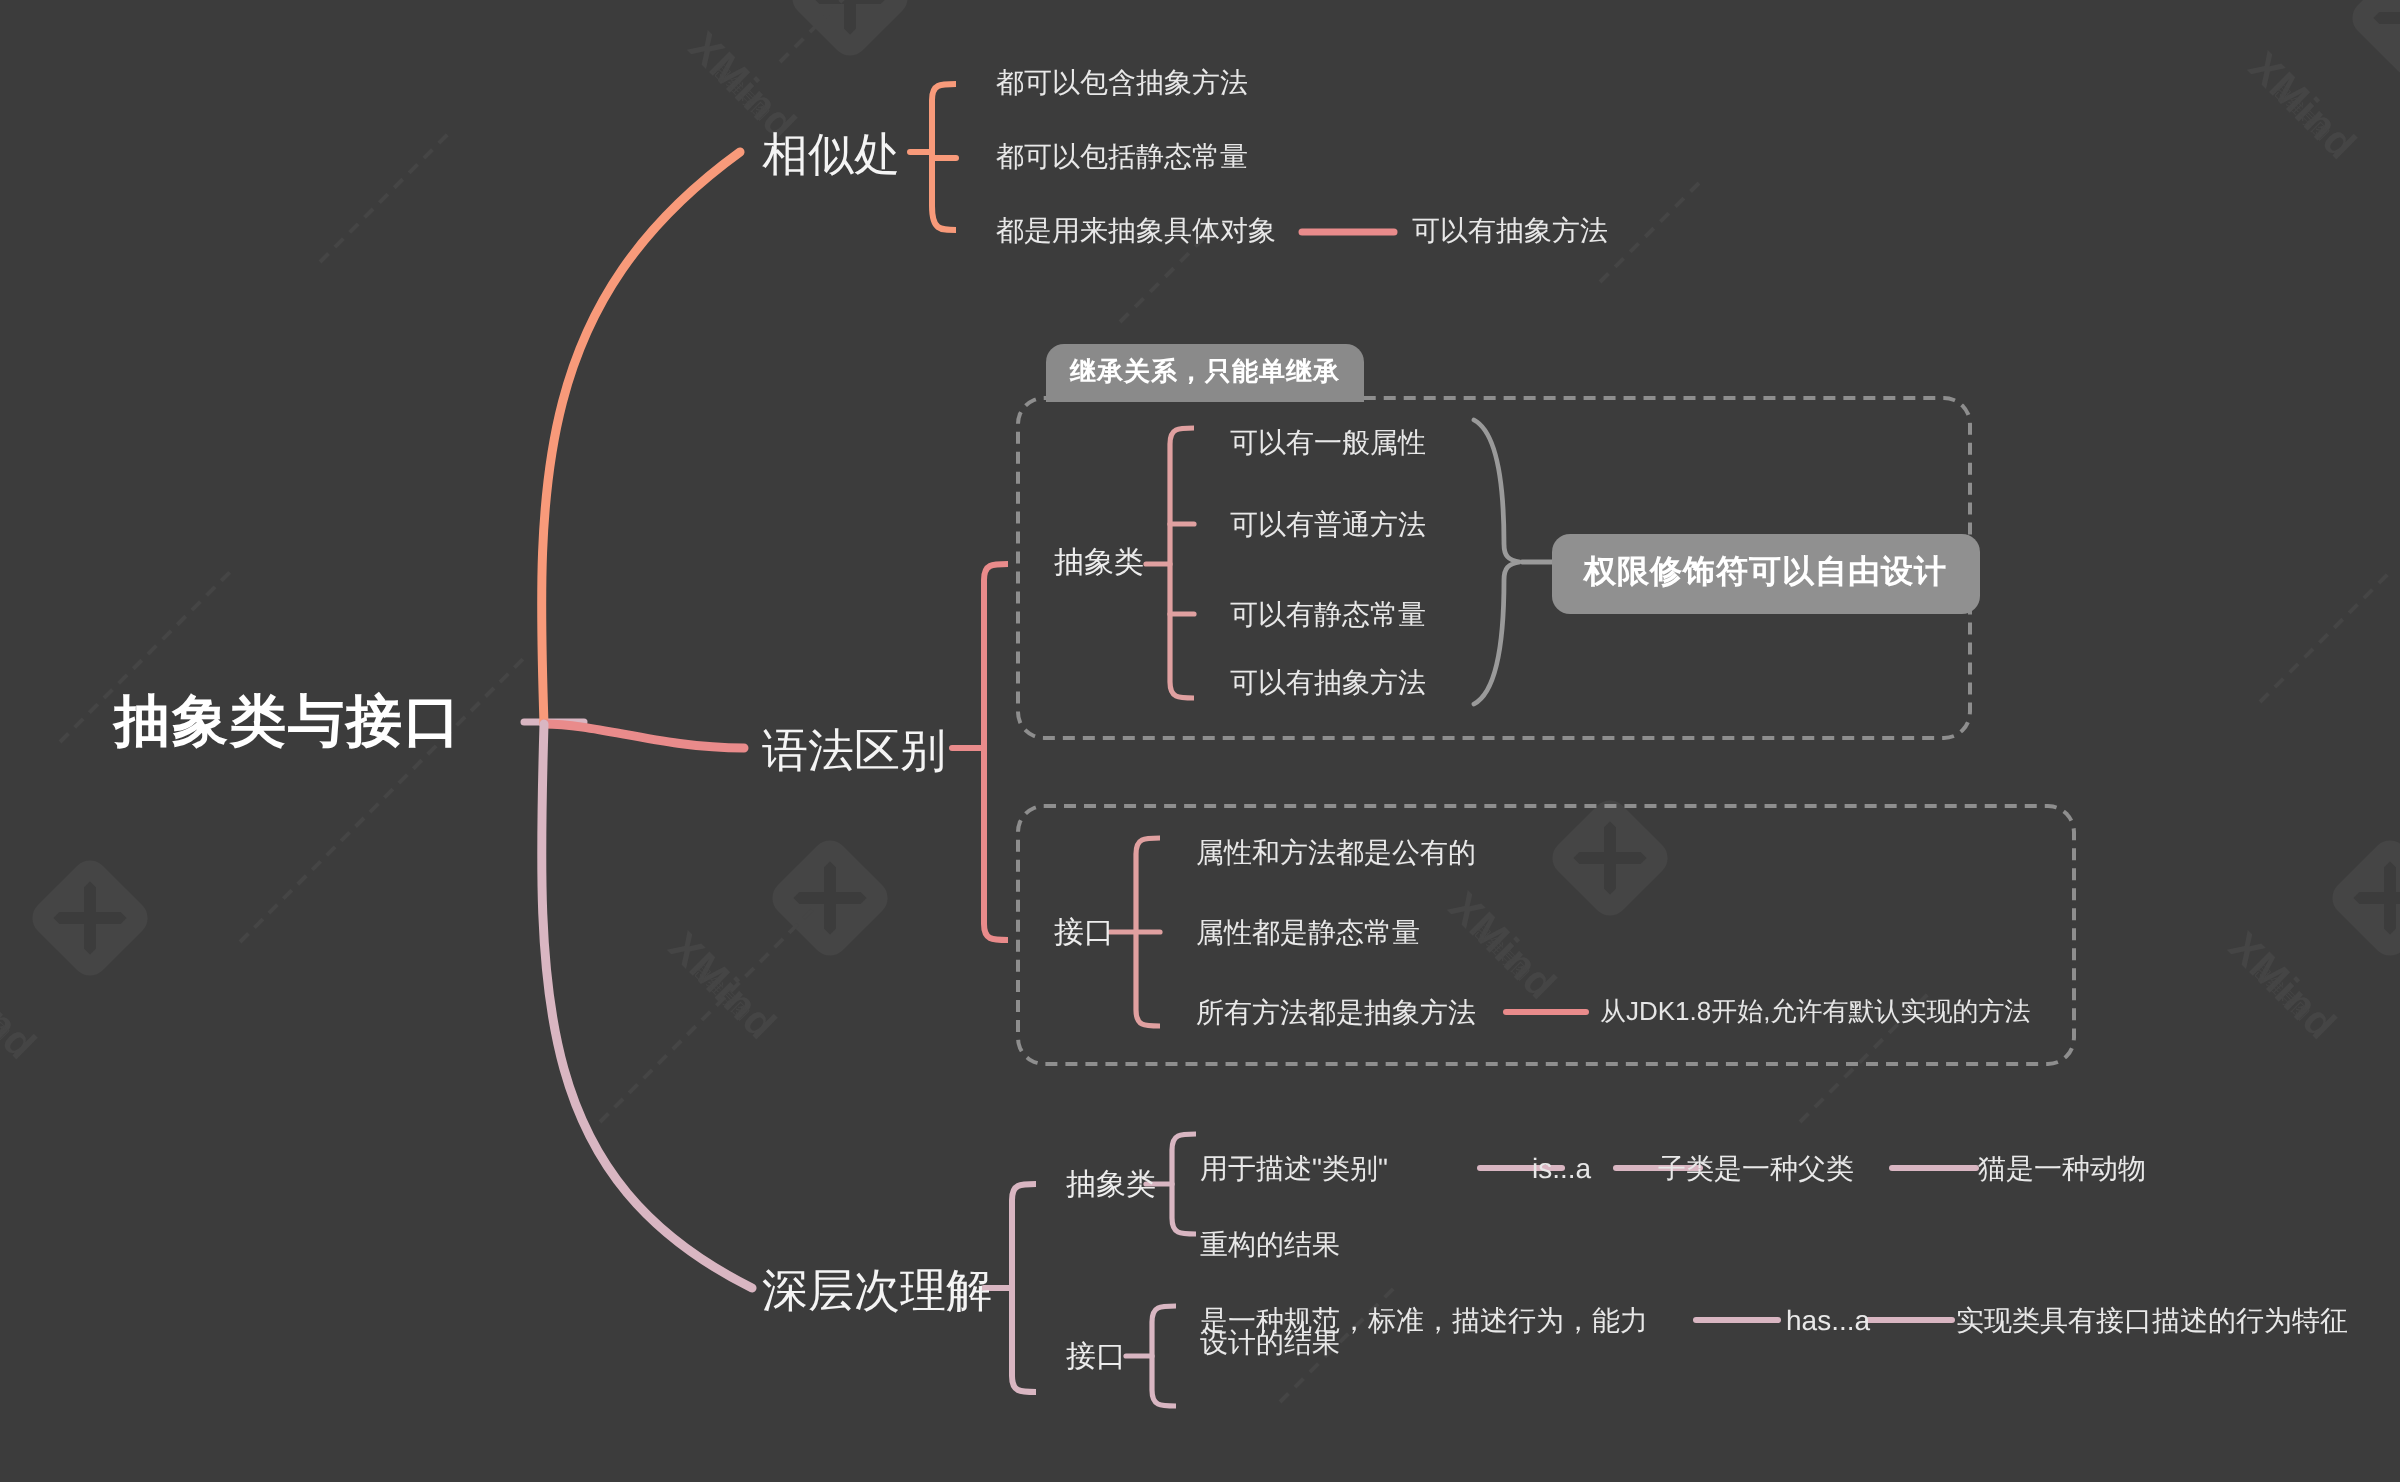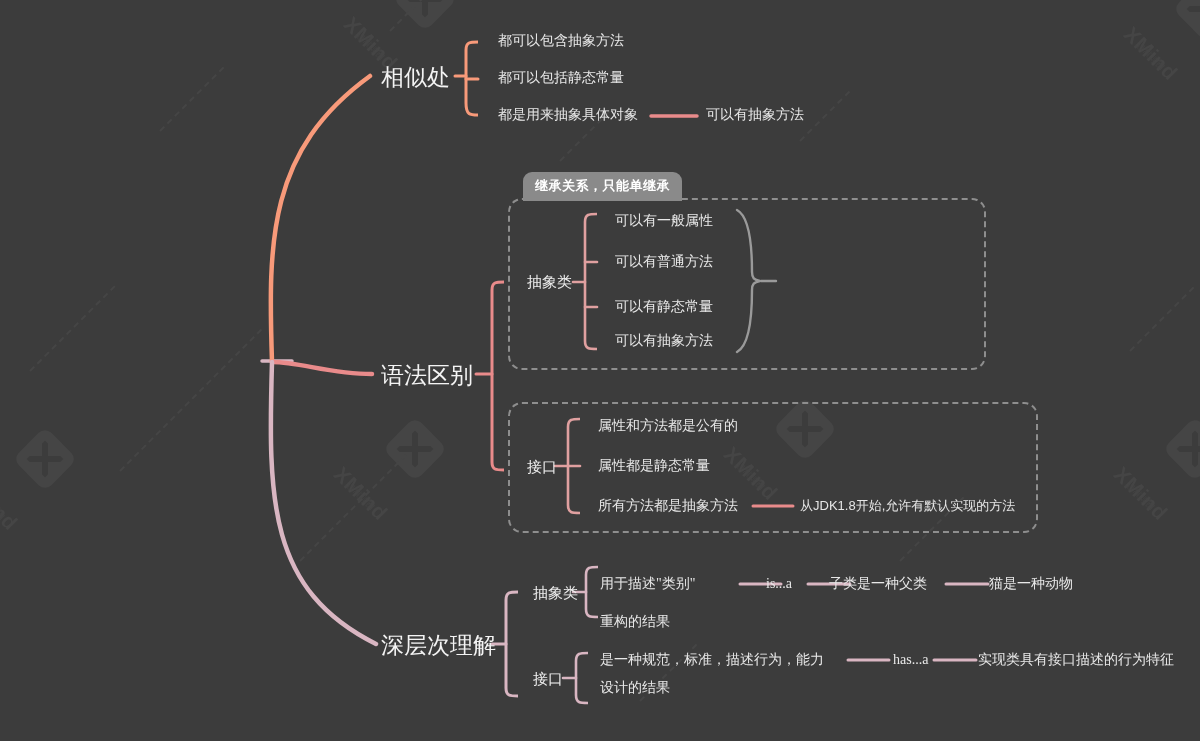--- a/index.html
+++ b/index.html
@@ -40,21 +40,21 @@
 
   
   svg.links{position:absolute;inset:0;width:1200px;height:741px;z-index:1;
     pointer-events:none;overflow:visible;}
 
   
   .node{position:absolute;z-index:3;white-space:nowrap;line-height:1;}
   .central{font-size:28px;font-weight:700;color:#ffffff;letter-spacing:1px;}
   .main-topic{font-size:23px;color:#f4f4f4;font-weight:400;}
   .sub-topic{font-size:15px;color:#ededed;}
-  .leaf{font-size:14px;color:#e8e8e8;font-family:Liberation Serif, serif;}
+  .leaf{font-size:14px;color:#e8e8e8;}
   .leaf-sm{font-size:13px;color:#e6e6e6;}
 
   
   .boundary{position:absolute;border:2px dashed #8e8e8e;border-radius:14px;z-index:2;}
   .btag{
     position:absolute;z-index:4;background:#8a8a8a;color:#ffffff;
     font-size:13px;font-weight:700;padding:5px 12px 6px 12px;
     border-radius:9px 9px 0 0;white-space:nowrap;letter-spacing:.5px;
   }
 
@@ -191,49 +191,51 @@
     <path d="M576,661 C576,653 580,653 588,653" stroke="#d9b6c2" stroke-width="2.6" fill="none"></path>
     <path d="M576,695 C576,703 580,703 588,703" stroke="#d9b6c2" stroke-width="2.6" fill="none"></path>
 
     <path d="M740,584 L781,584" stroke="#d9b6c2" stroke-width="3" stroke-linecap="round" fill="none"></path>
     <path d="M808,584 L850,584" stroke="#d9b6c2" stroke-width="3" stroke-linecap="round" fill="none"></path>
     <path d="M946,584 L988,584" stroke="#d9b6c2" stroke-width="3" stroke-linecap="round" fill="none"></path>
     <path d="M848,660 L889,660" stroke="#d9b6c2" stroke-width="3" stroke-linecap="round" fill="none"></path>
     <path d="M934,660 L976,660" stroke="#d9b6c2" stroke-width="3" stroke-linecap="round" fill="none"></path>
   </svg>
 
+  <div class="node central" style="left:57px;top:347px;">抽象类与接口</div>
 
   <div class="node main-topic" style="left:381px;top:66px;">相似处</div>
   <div class="node leaf" style="left:498px;top:34px;">都可以包含抽象方法</div>
   <div class="node leaf" style="left:498px;top:71px;">都可以包括静态常量</div>
   <div class="node leaf" style="left:498px;top:108px;">都是用来抽象具体对象</div>
   <div class="node leaf" style="left:706px;top:108px;">可以有抽象方法</div>
 
   <div class="node main-topic" style="left:381px;top:364px;">语法区别</div>
 
   <div class="node sub-topic" style="left:527px;top:274px;">抽象类</div>
   <div class="node leaf" style="left:615px;top:214px;">可以有一般属性</div>
   <div class="node leaf" style="left:615px;top:255px;">可以有普通方法</div>
   <div class="node leaf" style="left:615px;top:300px;">可以有静态常量</div>
   <div class="node leaf" style="left:615px;top:334px;">可以有抽象方法</div>
+  <div class="summary-pill" style="left:776px;top:267px;">权限修饰符可以自由设计</div>
 
   <div class="node sub-topic" style="left:527px;top:459px;">接口</div>
   <div class="node leaf" style="left:598px;top:419px;">属性和方法都是公有的</div>
   <div class="node leaf" style="left:598px;top:459px;">属性都是静态常量</div>
   <div class="node leaf" style="left:598px;top:499px;">所有方法都是抽象方法</div>
   <div class="node leaf-sm" style="left:800px;top:499px;">从JDK1.8开始,允许有默认实现的方法</div>
 
   <div class="node main-topic" style="left:381px;top:634px;">深层次理解</div>
 
   <div class="node sub-topic" style="left:533px;top:585px;">抽象类</div>
   <div class="node leaf" style="left:600px;top:577px;">用于描述"类别"</div>
   <div class="node leaf" style="left:766px;top:577px;">is...a</div>
   <div class="node leaf" style="left:829px;top:577px;">子类是一种父类</div>
   <div class="node leaf" style="left:989px;top:577px;">猫是一种动物</div>
   <div class="node leaf" style="left:600px;top:615px;">重构的结果</div>
 
   <div class="node sub-topic" style="left:533px;top:671px;">接口</div>
   <div class="node leaf" style="left:600px;top:653px;">是一种规范，标准，描述行为，能力</div>
   <div class="node leaf" style="left:893px;top:653px;">has...a</div>
   <div class="node leaf" style="left:978px;top:653px;">实现类具有接口描述的行为特征</div>
-  <div class="node leaf" style="left:600px;top:681px;">设计的结果</div>
+  <div class="node leaf" style="left:600px;top:664px;">设计的结果</div>
 
 </div>
 
 </body></html>

